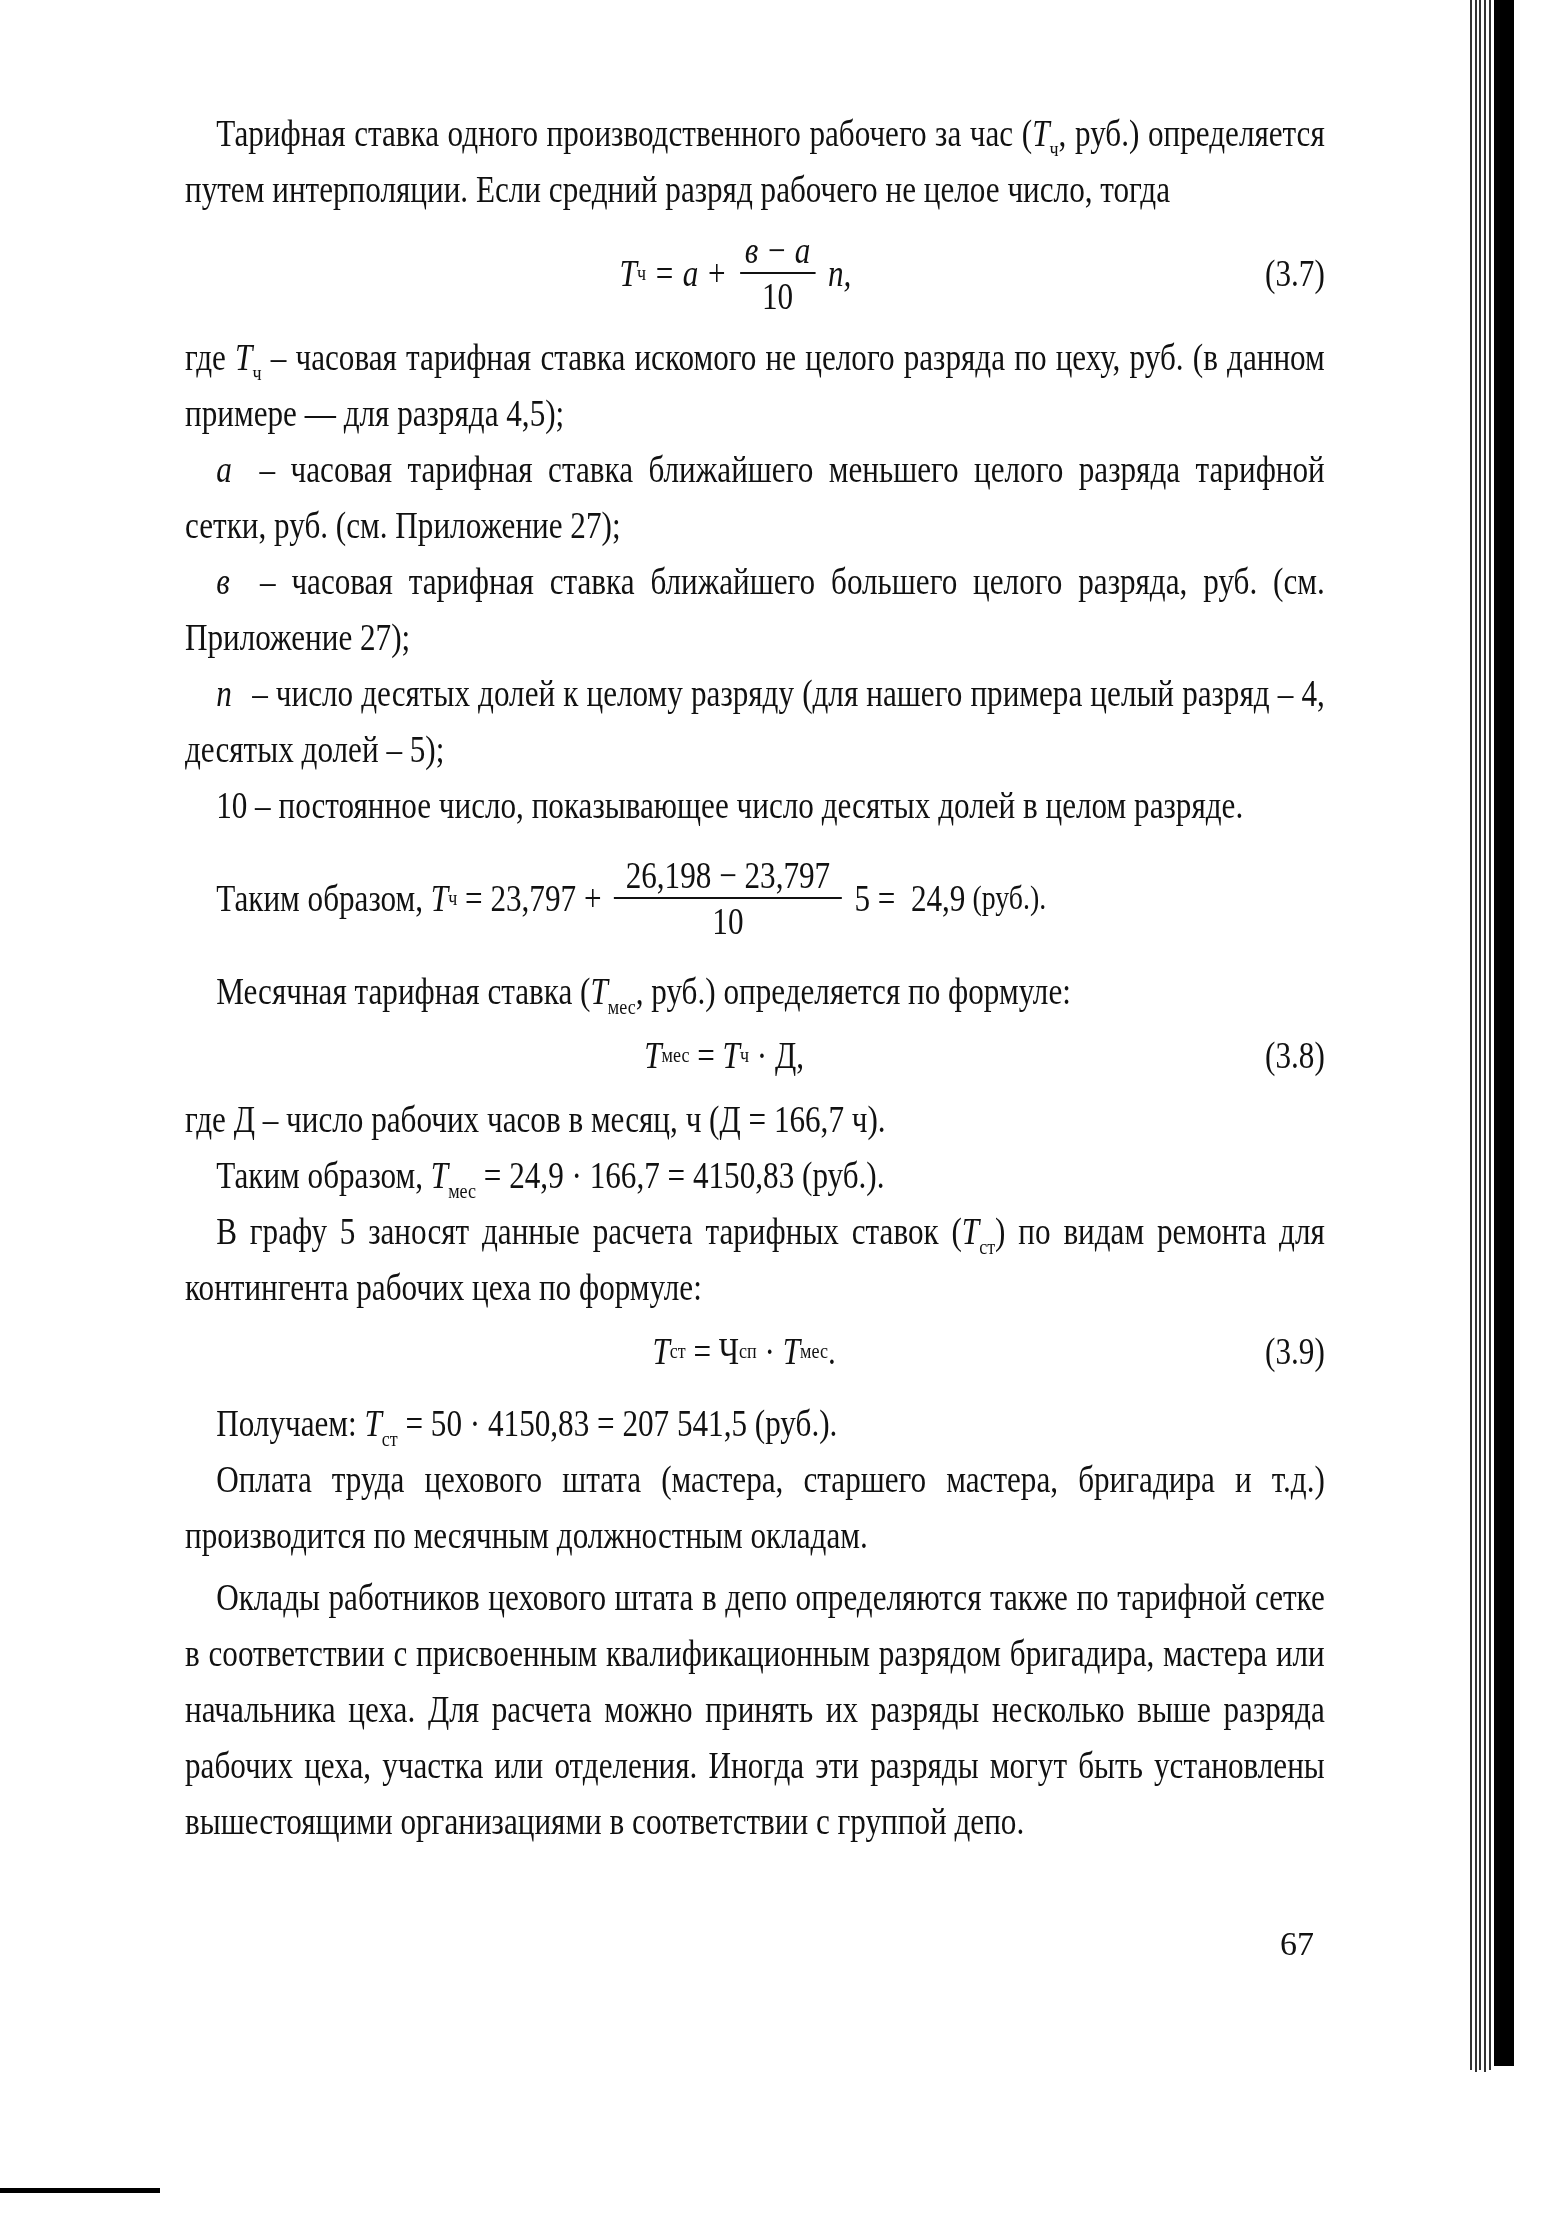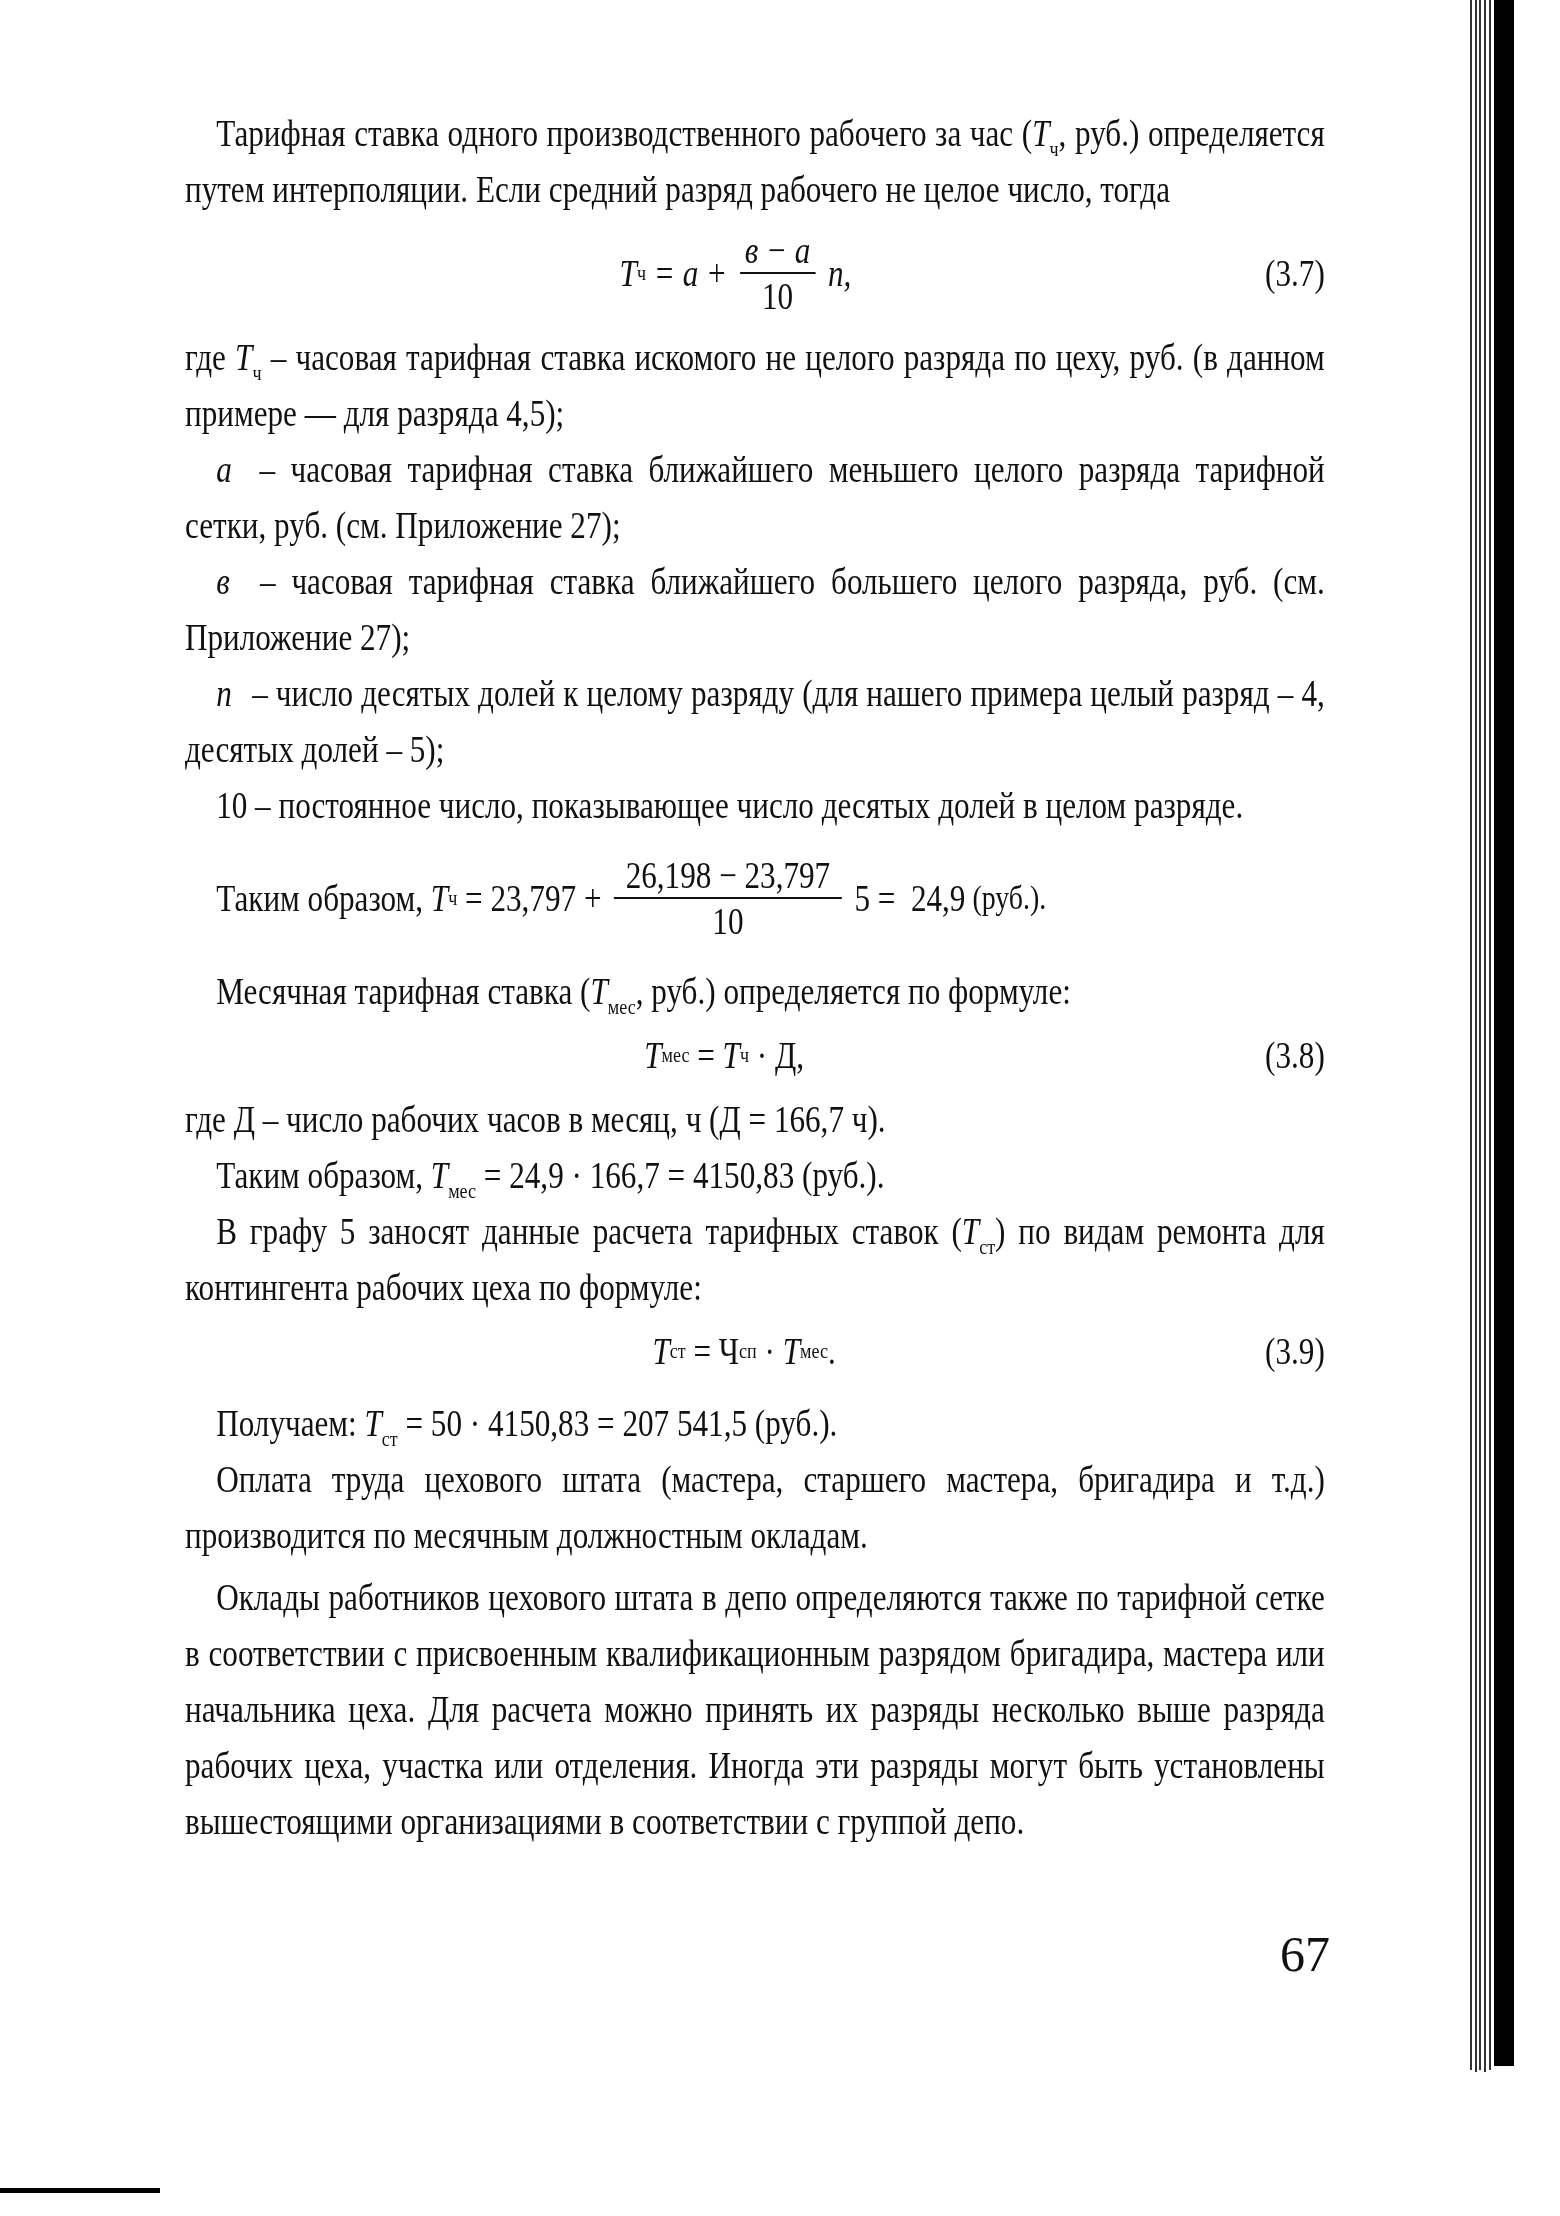--- a/index.html
+++ b/index.html
@@ -32,21 +32,21 @@
       position: absolute; top: 0; left: 1469px; width: 20px; height: 2066px;
       background: #000;
     }
     .binding-lines {
       position: absolute; top: 0; left: 1470px; width: 22px; height: 2075px;
     }
     .leaf-edge {
       position: absolute; top: 0; width: 2px; background: #333;
     }
     .page-number {
-      position: absolute; left: 1280px; top: 1925px; font-size: 50px;
+      position: absolute; left: 1280px; top: 1925px; font-size: 34px;
       font-family: "Liberation Serif", serif;
     }
     .shadow-sliver {
       position: absolute; left: 0; top: 2188px; width: 160px; height: 0;
       border-top: 5px solid #000;
       border-right: 0;
     }
   </style>
 </head>
 <body>

